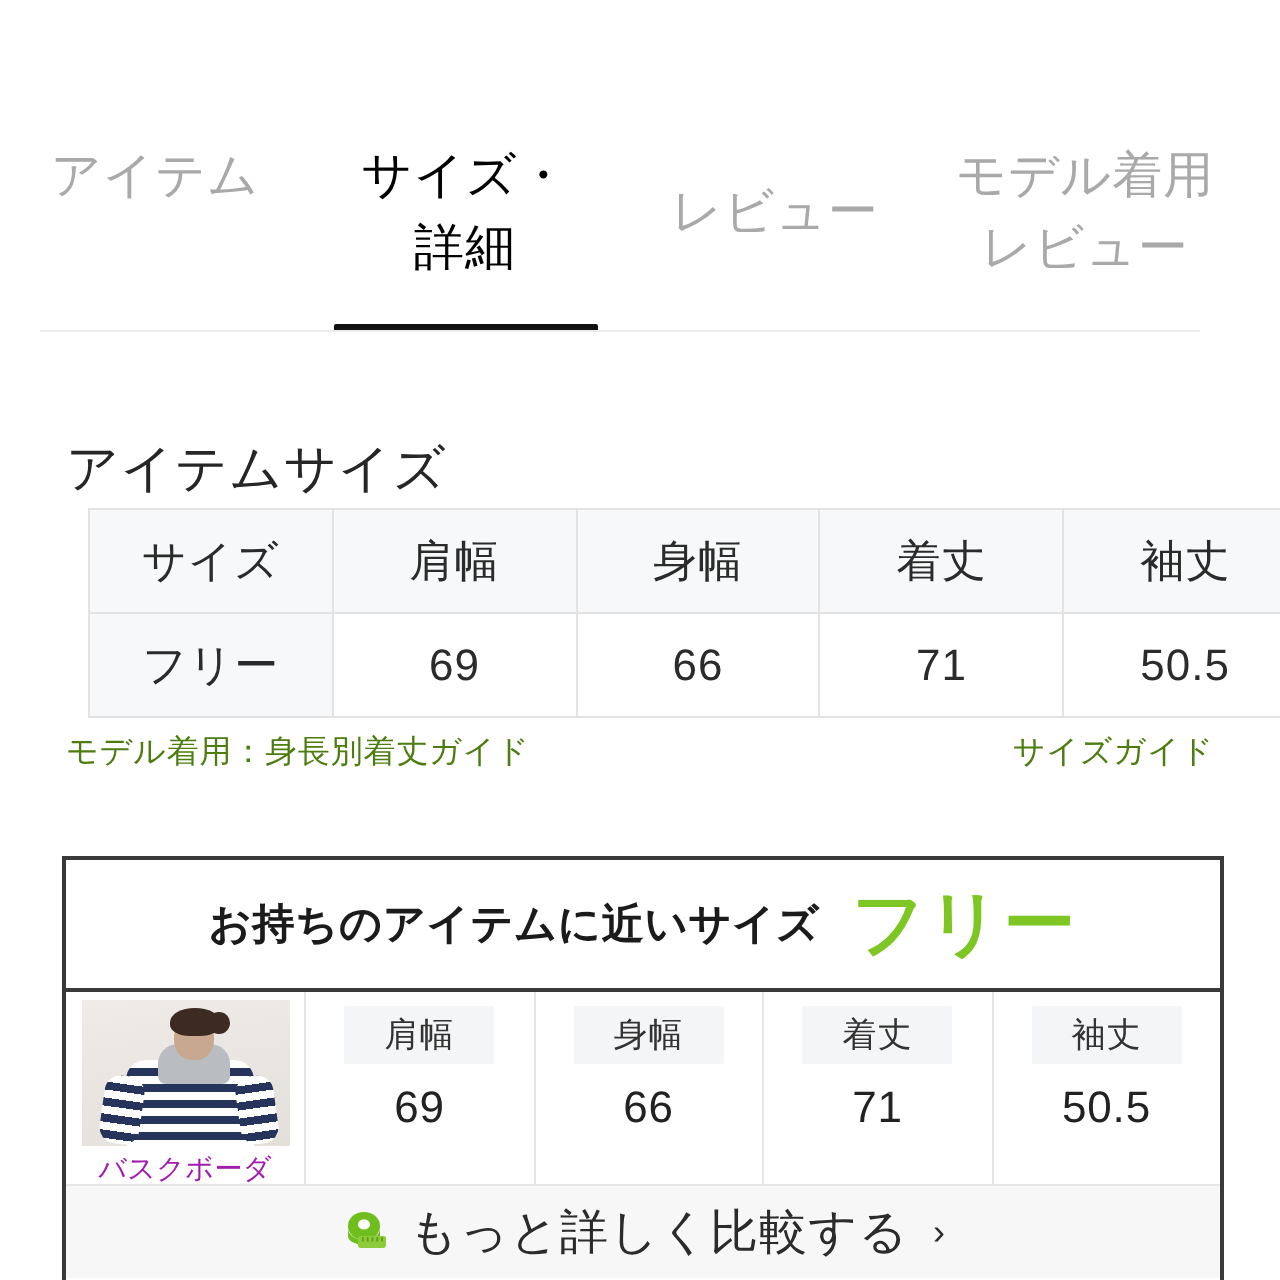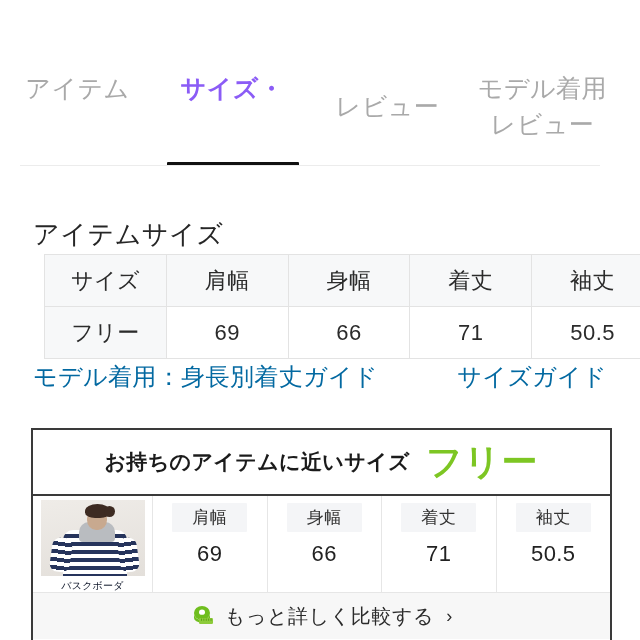--- a/index.html
+++ b/index.html
@@ -55,22 +55,22 @@
     display: block;
     font-size: 25px;
     line-height: 36px;
     letter-spacing: 0.5px;
     color: #a9a9a9;
     font-weight: 400;
     white-space: nowrap;
   }
   .tab.one-line { justify-content: flex-start; padding-top: 26px; }
   .tab.active .tab-line {
-    color: #8b5cf6;
-    font-weight: 700;
+    color: #000000;
+    font-weight: 400;
   }
   .tab-underline {
     position: absolute;
     bottom: 0;
     left: 50%;
     transform: translateX(-50%);
     width: 132px;
     height: 4px;
     background: #111111;
     border-radius: 1px;
@@ -112,23 +112,23 @@
   .links {
     position: absolute;
     top: 364px;
     left: 33px;
     width: 574px;
     display: flex;
     justify-content: space-between;
     align-items: baseline;
   }
   .link {
-    font-size: 24px;
+    font-size: 16px;
     line-height: 26px;
-    color: #0369a1;
+    color: #4d7c0f;
     letter-spacing: 0.4px;
     cursor: pointer;
     text-decoration: none;
     white-space: nowrap;
   }
 
   
   .compare-card {
     position: absolute;
     top: 428px;
@@ -219,22 +219,22 @@
   }
   .thumb .sleeve-r {
     position: absolute; left: 78px; top: 38px; width: 19px; height: 34px;
     background: repeating-linear-gradient(
       to bottom, #ffffff 0px, #ffffff 4px, #26345c 4px, #26345c 8px);
     border-radius: 8px;
     transform: rotate(-8deg);
   }
   .thumb-caption {
     margin-top: 3px;
-    font-size: 10px;
-    color: #0f172a;
+    font-size: 14px;
+    color: #a21caf;
     white-space: nowrap;
     overflow: hidden;
     max-width: 112px;
     letter-spacing: 0.2px;
   }
 
   .measure-grid {
     flex: 1 1 auto;
     display: flex;
   }
@@ -268,40 +268,41 @@
     background: #f7f7f7;
     border-top: 1px solid #e6e6e6;
     display: flex;
     align-items: center;
     justify-content: center;
     gap: 8px;
     cursor: pointer;
   }
   .tape-icon { width: 26px; height: 22px; display: block; }
   .compare-foot-label {
-    font-size: 20px;
+    font-size: 24px;
     color: #2b2b2b;
     letter-spacing: 0.6px;
   }
   .chev { font-size: 18px; color: #2b2b2b; margin-left: 4px; }
 </style>
 </head>
 <body>
 
 <div id="page">
 
   <div class="tabbar">
     <div class="tabs">
 
       <div class="tab">
         <span class="tab-line">アイテム</span>
       </div>
 
       <div class="tab active">
         <span class="tab-line">サイズ・</span>
+        <span class="tab-line">詳細</span>
         <span class="tab-underline"></span>
       </div>
 
       <div class="tab one-line">
         <span class="tab-line">レビュー</span>
       </div>
 
       <div class="tab">
         <span class="tab-line">モデル着用</span>
         <span class="tab-line">レビュー</span>

